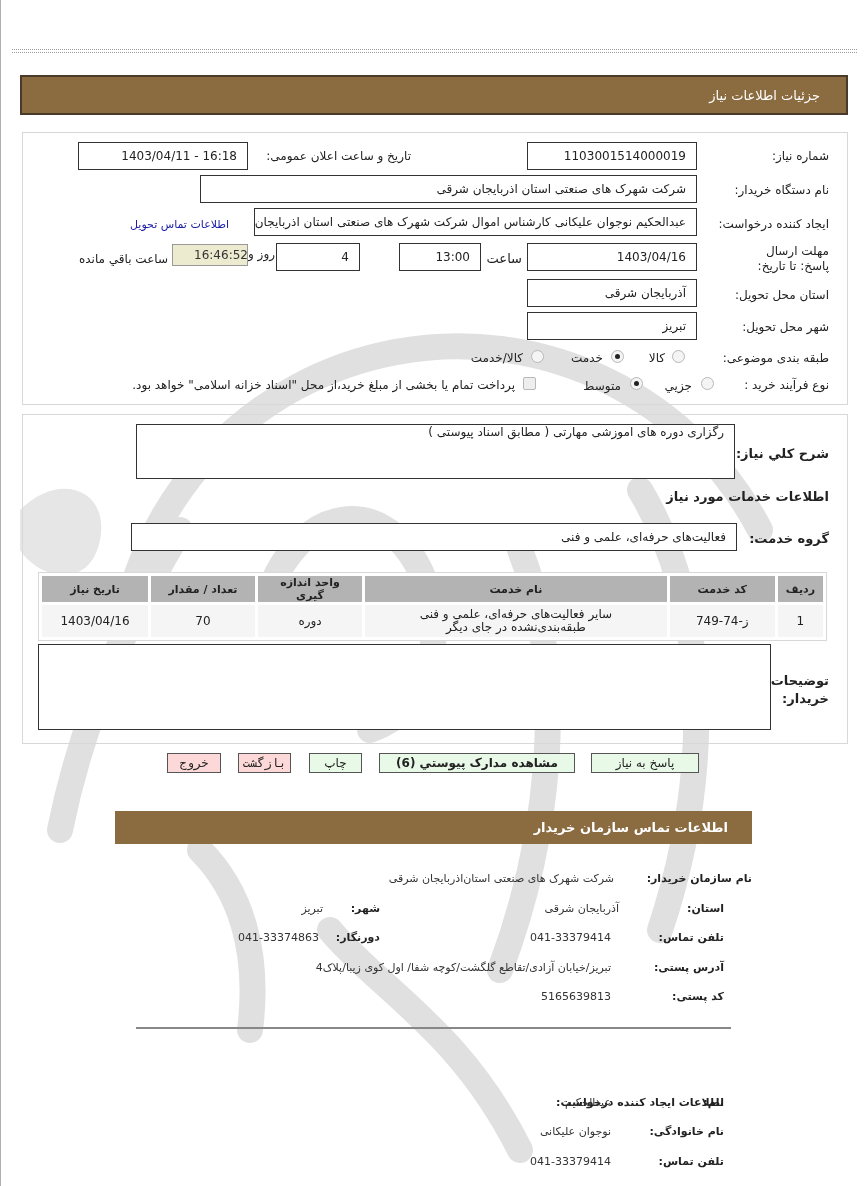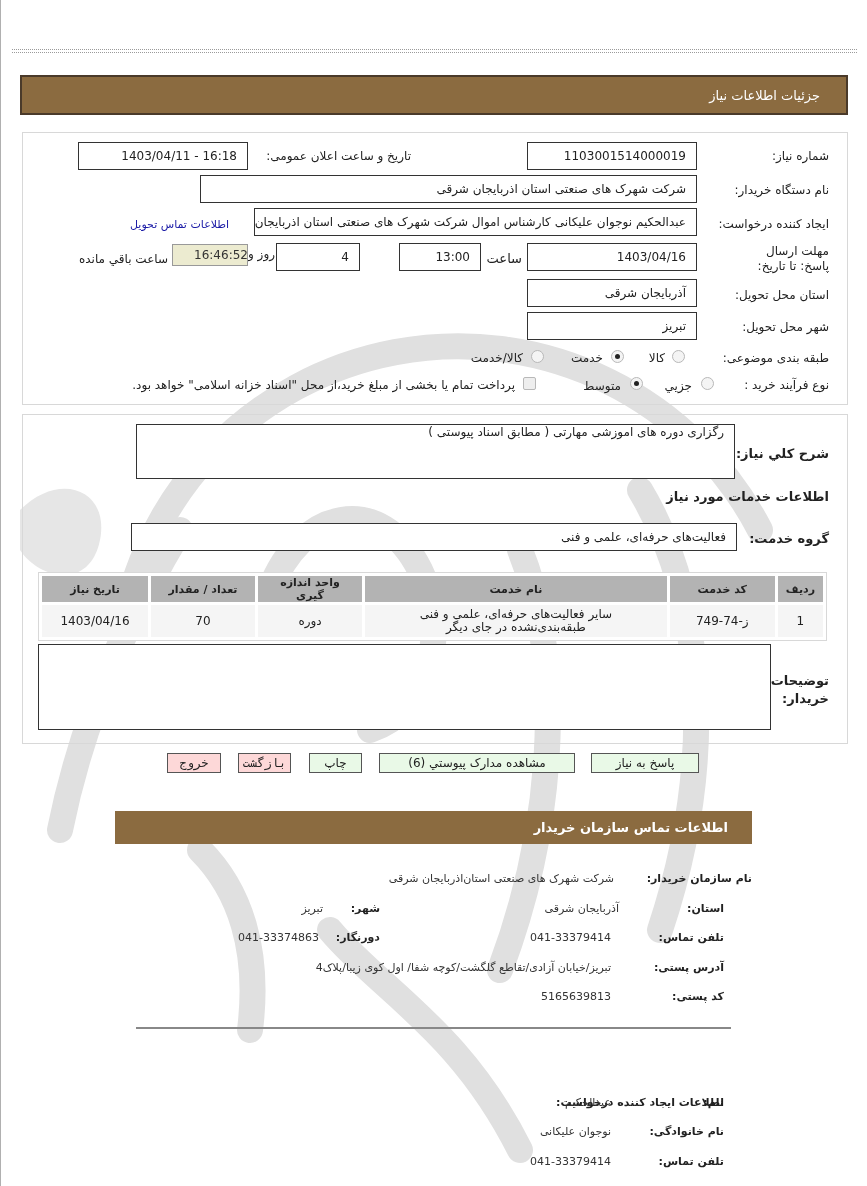--- a/index.html
+++ b/index.html
@@ -160,21 +160,21 @@
     </tr>
   </tbody>
 </table>
 
 <span class="lbl bold" style="right:38px; top:672px; white-space:normal; width:60px; line-height:18px;">
   <span>توضیحات خریدار:</span>
 </span>
 <div class="field" style="left:38px; top:644px; width:733px; height:86px;"></div>
 
 <div class="btn green" style="left:591px; top:753px; width:108px;">پاسخ به نیاز</div>
-<div class="btn green" style="left:379px; top:753px; width:196px;">مشاهده مدارک پیوستي (6)</div>
+<div class="btn green" style="left:379px; top:753px; width:196px;font-weight:bold;">مشاهده مدارک پیوستي (6)</div>
 <div class="btn green" style="left:309px; top:753px; width:53px;">چاپ</div>
 <div class="btn red" style="left:238px; top:753px; width:53px;">بازگشت</div>
 <div class="btn red" style="left:167px; top:753px; width:54px;">خروج</div>
 
 <div class="panel-header hdr-contact">
   <span>اطلاعات تماس سازمان خریدار</span>
 </div>
 
 <span class="c-lbl" style="right:115px; top:872px;">نام سازمان خریدار:</span>
 <span class="c-val" style="right:253px; top:872px;">شرکت شهرک های صنعتی استان‌اذربایجان شرقی</span>

